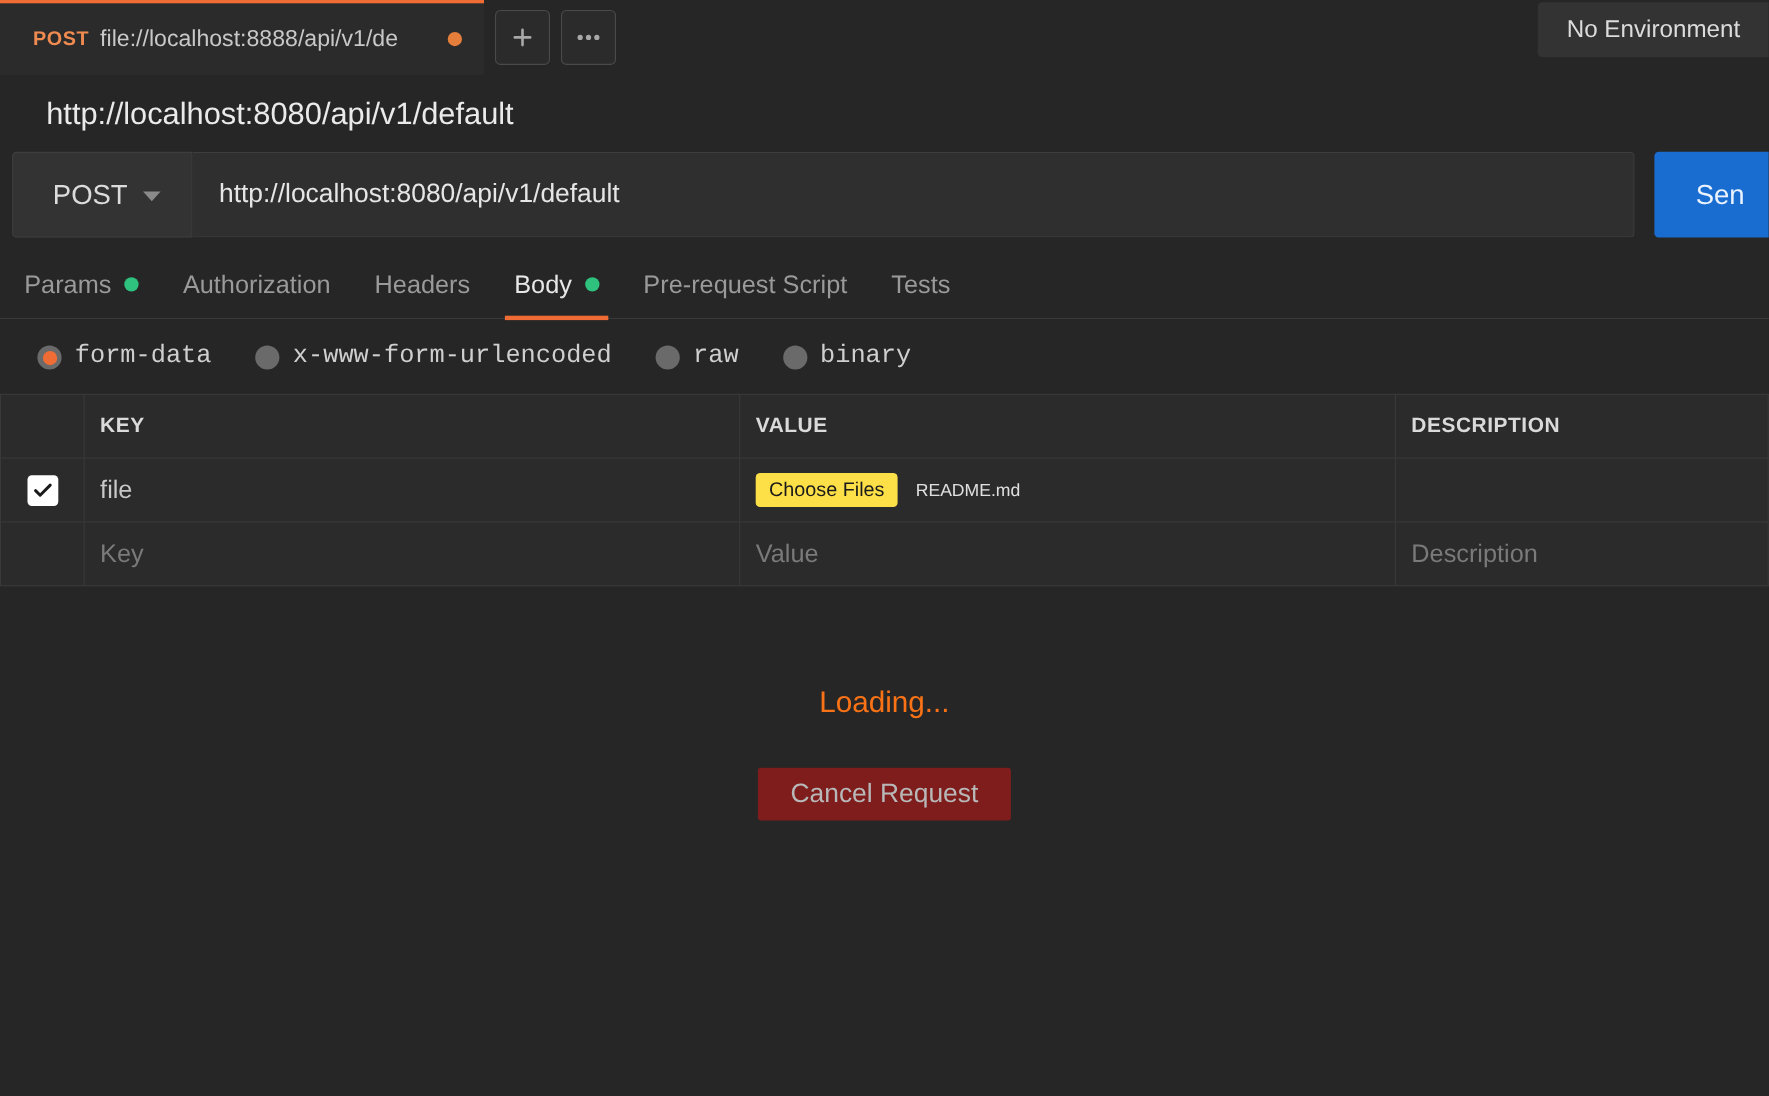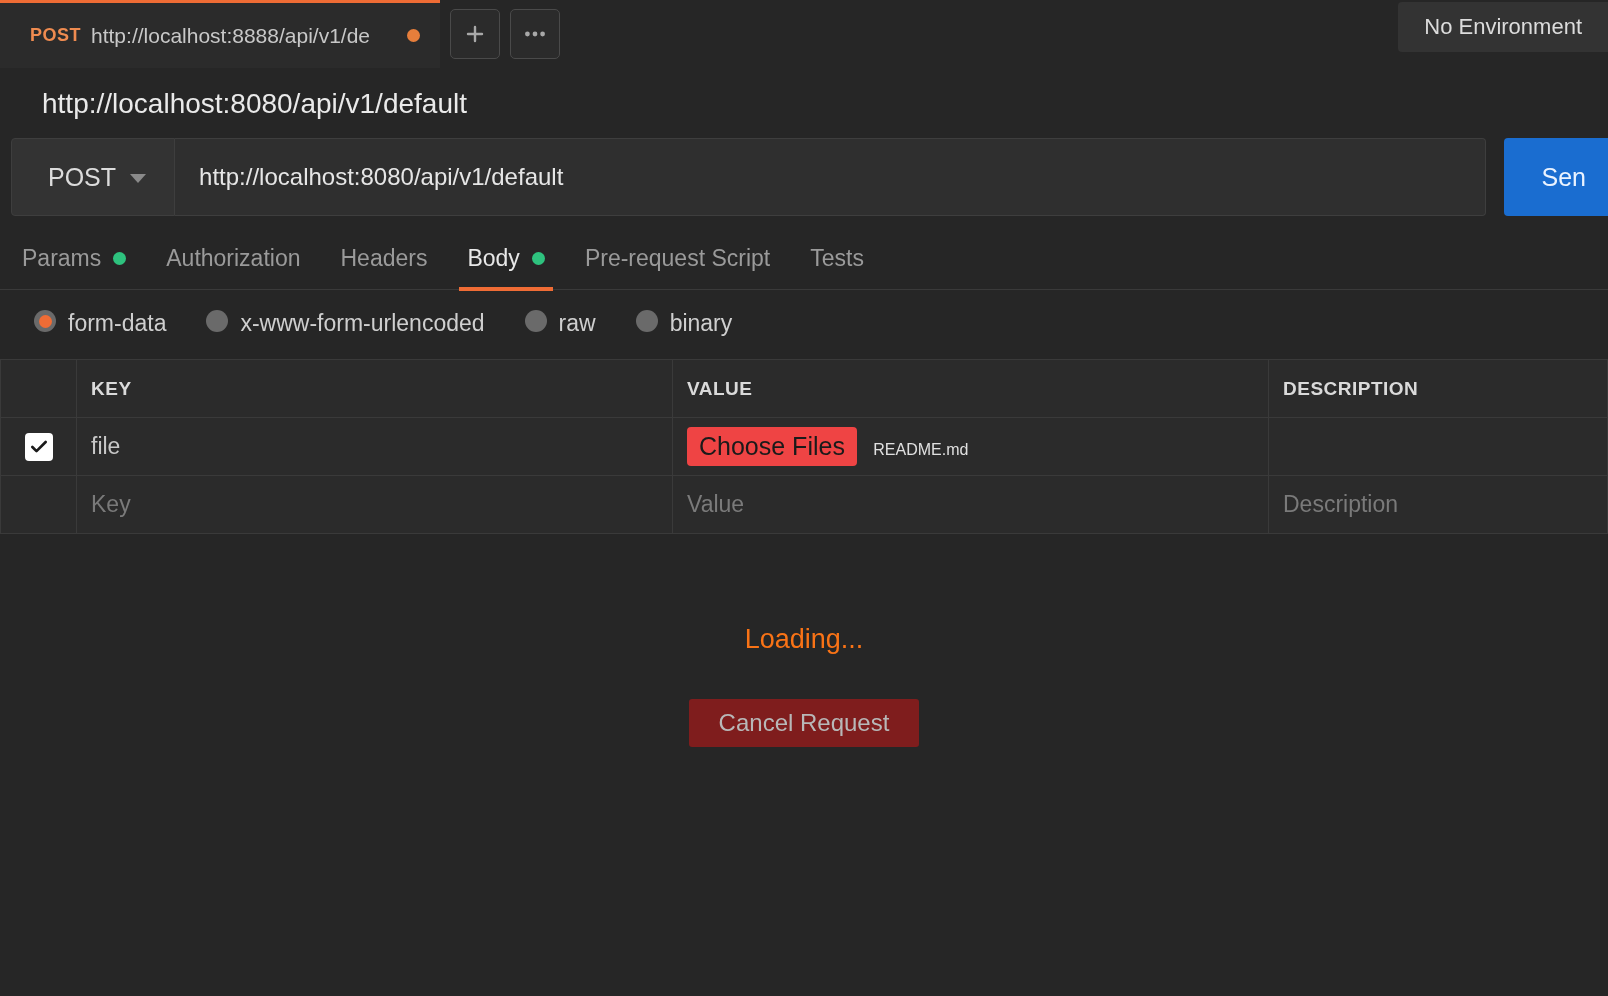--- a/index.html
+++ b/index.html
@@ -166,24 +166,25 @@
 }
 
 
 .body-types {
   display: flex;
   gap: 40px;
   padding: 20px 34px 22px 34px;
   align-items: center;
 }
 .radio-opt {
-  display: flex; align-items: flex-start; gap: 12px;
+  display: flex; align-items: flex-end; gap: 12px;
   color: #cfcfcf;
   font-size: 23px;
   cursor: pointer;
+  font-family: Liberation Mono, monospace;
 }
 .radio-circle {
   width: 22px; height: 22px; border-radius: 50%;
   background: #6a6a6a;
   display: flex; align-items: center; justify-content: center;
 }
 .radio-opt.selected .radio-circle {
   background: #6a6a6a;
 }
 .radio-inner {
@@ -222,23 +223,23 @@
   width: 28px; height: 28px;
   background: #fff;
   border-radius: 4px;
   display: flex; align-items: center; justify-content: center;
   margin: 0 auto;
   cursor: pointer;
 }
 .checkbox svg { width: 20px; height: 20px; }
 
 .choose-files {
-  background: #ef4444;
+  background: #fde047;
   color: #1a1a1a;
-  font-size: 25px;
+  font-size: 18px;
   padding: 5px 12px;
   border-radius: 4px;
   border: none;
   cursor: pointer;
   margin-right: 10px;
 }
 .filename { color: #e0e0e0; font-size: 16px; }
 
 .kv-input {
   width: 100%;
@@ -271,21 +272,21 @@
   border-radius: 3px;
   cursor: pointer;
 }
 </style>
 </head>
 <body>
 
 <div class="tab-strip">
   <div class="tab">
     <span class="method">POST</span>
-    <span class="tab-url">http://localhost:8888/api/v1/de</span>
+    <span class="tab-url">file://localhost:8888/api/v1/de</span>
     <span class="dirty-dot"></span>
   </div>
   <div class="icon-btn">
     <svg viewBox="0 0 24 24" width="24" height="24">
         <path d="M12 5v14M5 12h14" stroke="#a8a8a8" stroke-width="2.4" fill="none" stroke-linecap="round"></path>
       </svg>
   </div>
   <div class="icon-btn">
     <svg viewBox="0 0 24 24" width="26" height="26">
         <circle cx="5" cy="12" r="2.2" fill="#a8a8a8"></circle>

